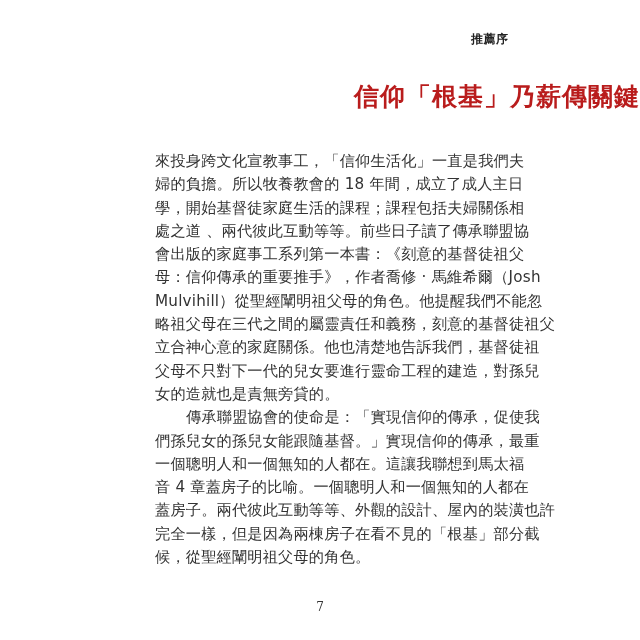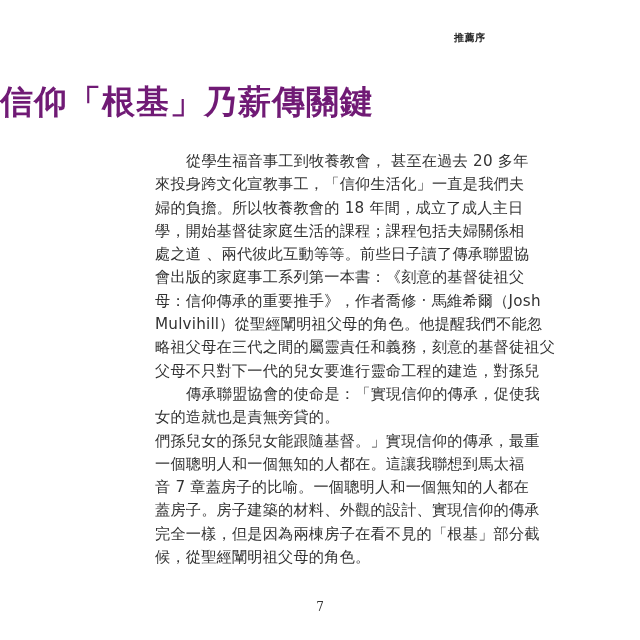--- a/index.html
+++ b/index.html
@@ -1,26 +1,26 @@
 <!DOCTYPE html>
 <html><head>
 <meta charset="utf-8">
 <style>
   html, body { margin: 0; padding: 0; }
   body {
     width: 640px; height: 640px; background: #ffffff; position: relative; overflow: hidden;
     font-family: "DejaVu Serif", "Liberation Serif", serif; color: #2a2a2a;
   }
   .header {
-    position: absolute; left: 454px; top: 31px;
-    font-size: 10px; font-weight: bold; color: #222; letter-spacing: 0.5px;
+    position: absolute; left: 471px; top: 31px;
+    font-size: 12px; font-weight: bold; color: #222; letter-spacing: 0.5px;
   }
   .title {
-    position: absolute; left: 0; width: 640px; top: 80px; text-align: left;
-    font-size: 33px; font-weight: bold; color: #701a75; letter-spacing: 1px;
+    position: absolute; left: 0; width: 640px; top: 80px; text-align: right;
+    font-size: 25px; font-weight: bold; color: #b91c1c; letter-spacing: 1px;
     font-family: "DejaVu Serif", serif;
   }
   .body-text {
     position: absolute; left: 155px; width: 330px; top: 150px;
   }
   .line {
     height: 23.3px; line-height: 23.3px; font-size: 15.2px; white-space: nowrap;
     text-align: justify; text-align-last: justify; color: #333;
     font-family: "DejaVu Sans", sans-serif; letter-spacing: 0.2px;
   }
@@ -32,33 +32,33 @@
   }
 </style>
 </head>
 <body>
 
 <div class="header">推薦序</div>
 
 <div class="title">信仰「根基」乃薪傳關鍵</div>
 
 <div class="body-text">
-  <div class="line indent">從學生福音事工到牧養教會， 甚至在過去 20 多年</div>
   <div class="line">來投身跨文化宣教事工，「信仰生活化」一直是我們夫</div>
   <div class="line">婦的負擔。所以牧養教會的 18 年間，成立了成人主日</div>
   <div class="line">學，開始基督徒家庭生活的課程；課程包括夫婦關係相</div>
   <div class="line">處之道 、兩代彼此互動等等。前些日子讀了傳承聯盟協</div>
   <div class="line">會出版的家庭事工系列第一本書：《刻意的基督徒祖父</div>
   <div class="line">母：信仰傳承的重要推手》，作者喬修 · 馬維希爾（Josh</div>
   <div class="line">Mulvihill）從聖經闡明祖父母的角色。他提醒我們不能忽</div>
   <div class="line">略祖父母在三代之間的屬靈責任和義務，刻意的基督徒祖父</div>
+  <div class="line">立合神心意的家庭關係。他也清楚地告訴我們，基督徒祖</div>
   <div class="line">父母不只對下一代的兒女要進行靈命工程的建造，對孫兒</div>
+  <div class="line last">女的造就也是責無旁貸的。</div>
   <div class="line indent">傳承聯盟協會的使命是：「實現信仰的傳承，促使我</div>
-  <div class="line last">女的造就也是責無旁貸的。</div>
   <div class="line">們孫兒女的孫兒女能跟隨基督。」實現信仰的傳承，最重</div>
   <div class="line">一個聰明人和一個無知的人都在。這讓我聯想到馬太福</div>
-  <div class="line">音 7 章蓋房子的比喻。一個聰明人和一個無知的人都在</div>
-  <div class="line">蓋房子。房子建築的材料、外觀的設計、實現信仰的傳承</div>
+  <div class="line">音 4 章蓋房子的比喻。一個聰明人和一個無知的人都在</div>
+  <div class="line">蓋房子。兩代彼此互動等等、外觀的設計、屋內的裝潢也許</div>
   <div class="line">完全一樣，但是因為兩棟房子在看不見的「根基」部分截</div>
   <div class="line last">候，從聖經闡明祖父母的角色。</div>
 </div>
 
 <div class="page-number">7</div>
 
 </body></html>

